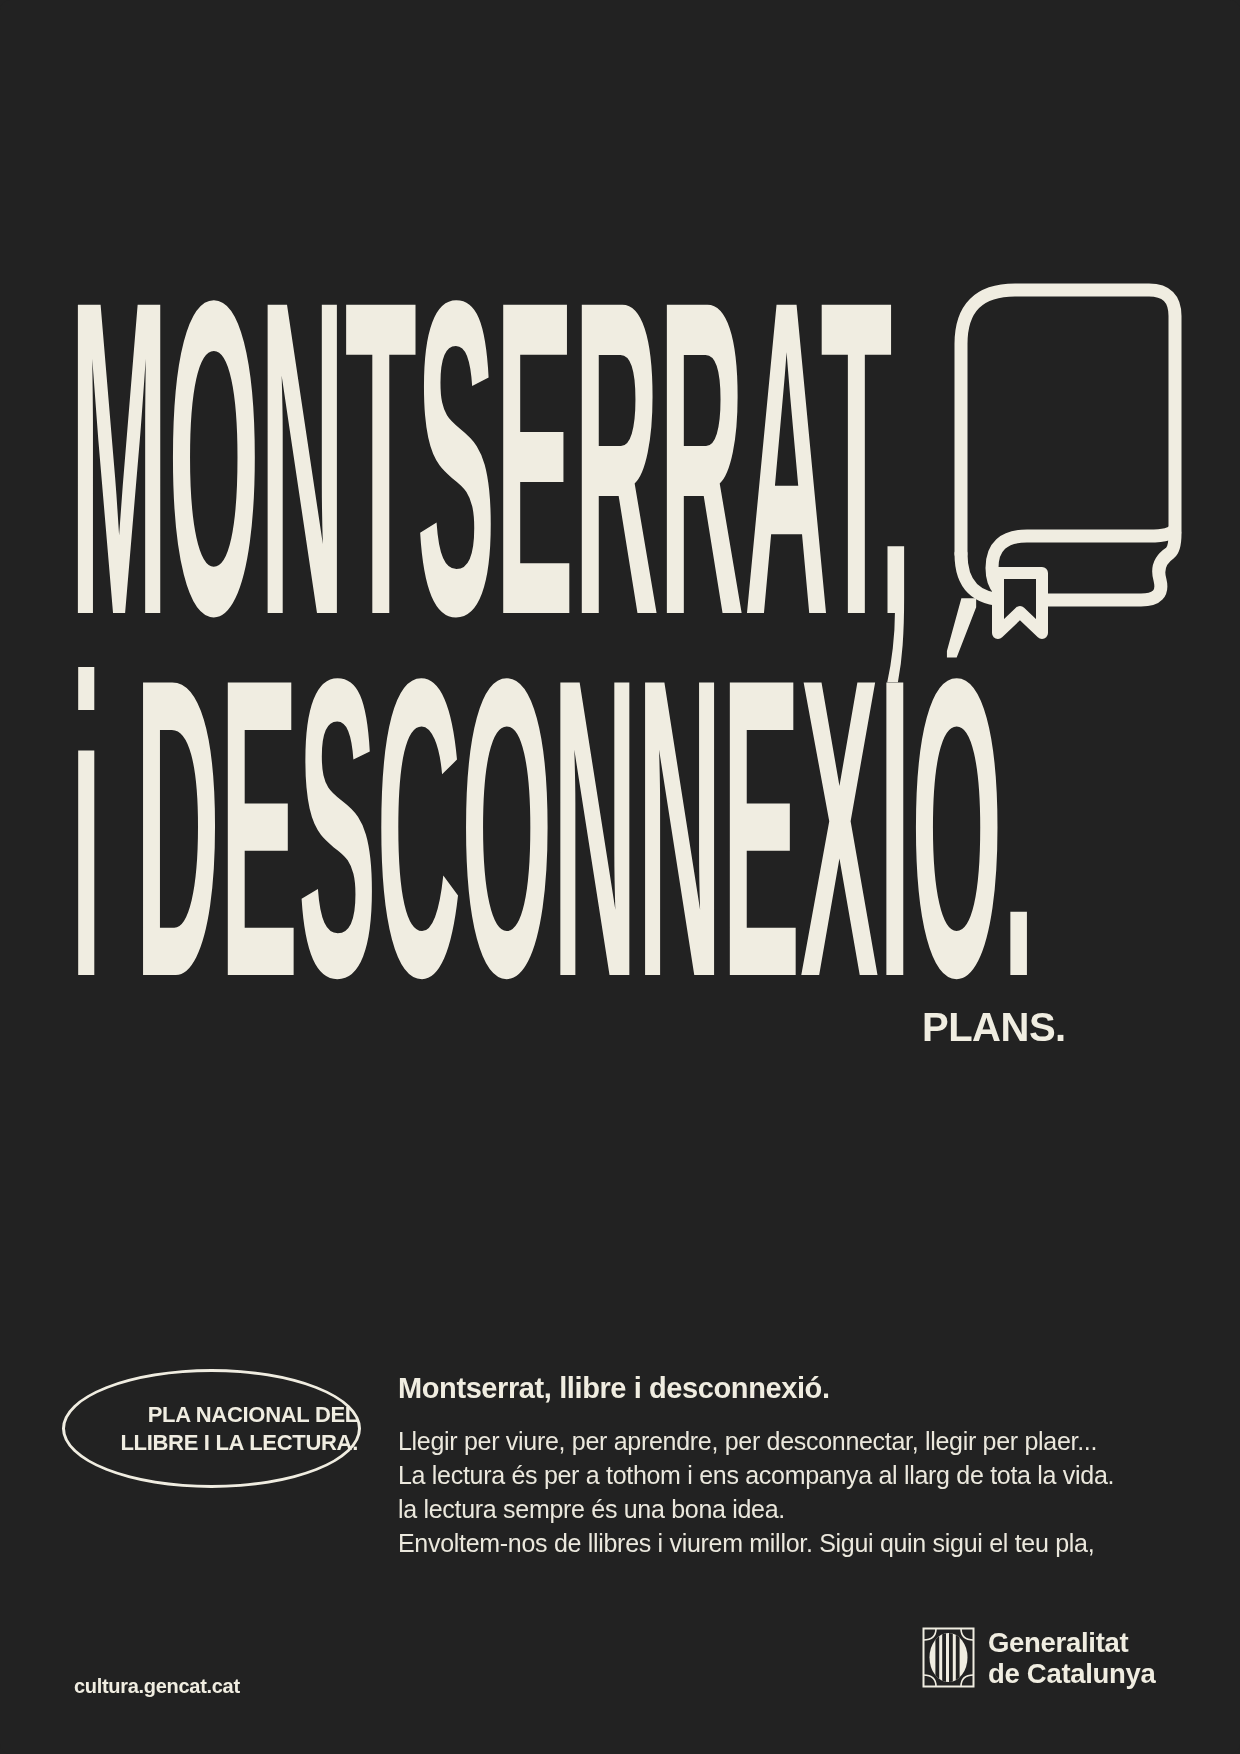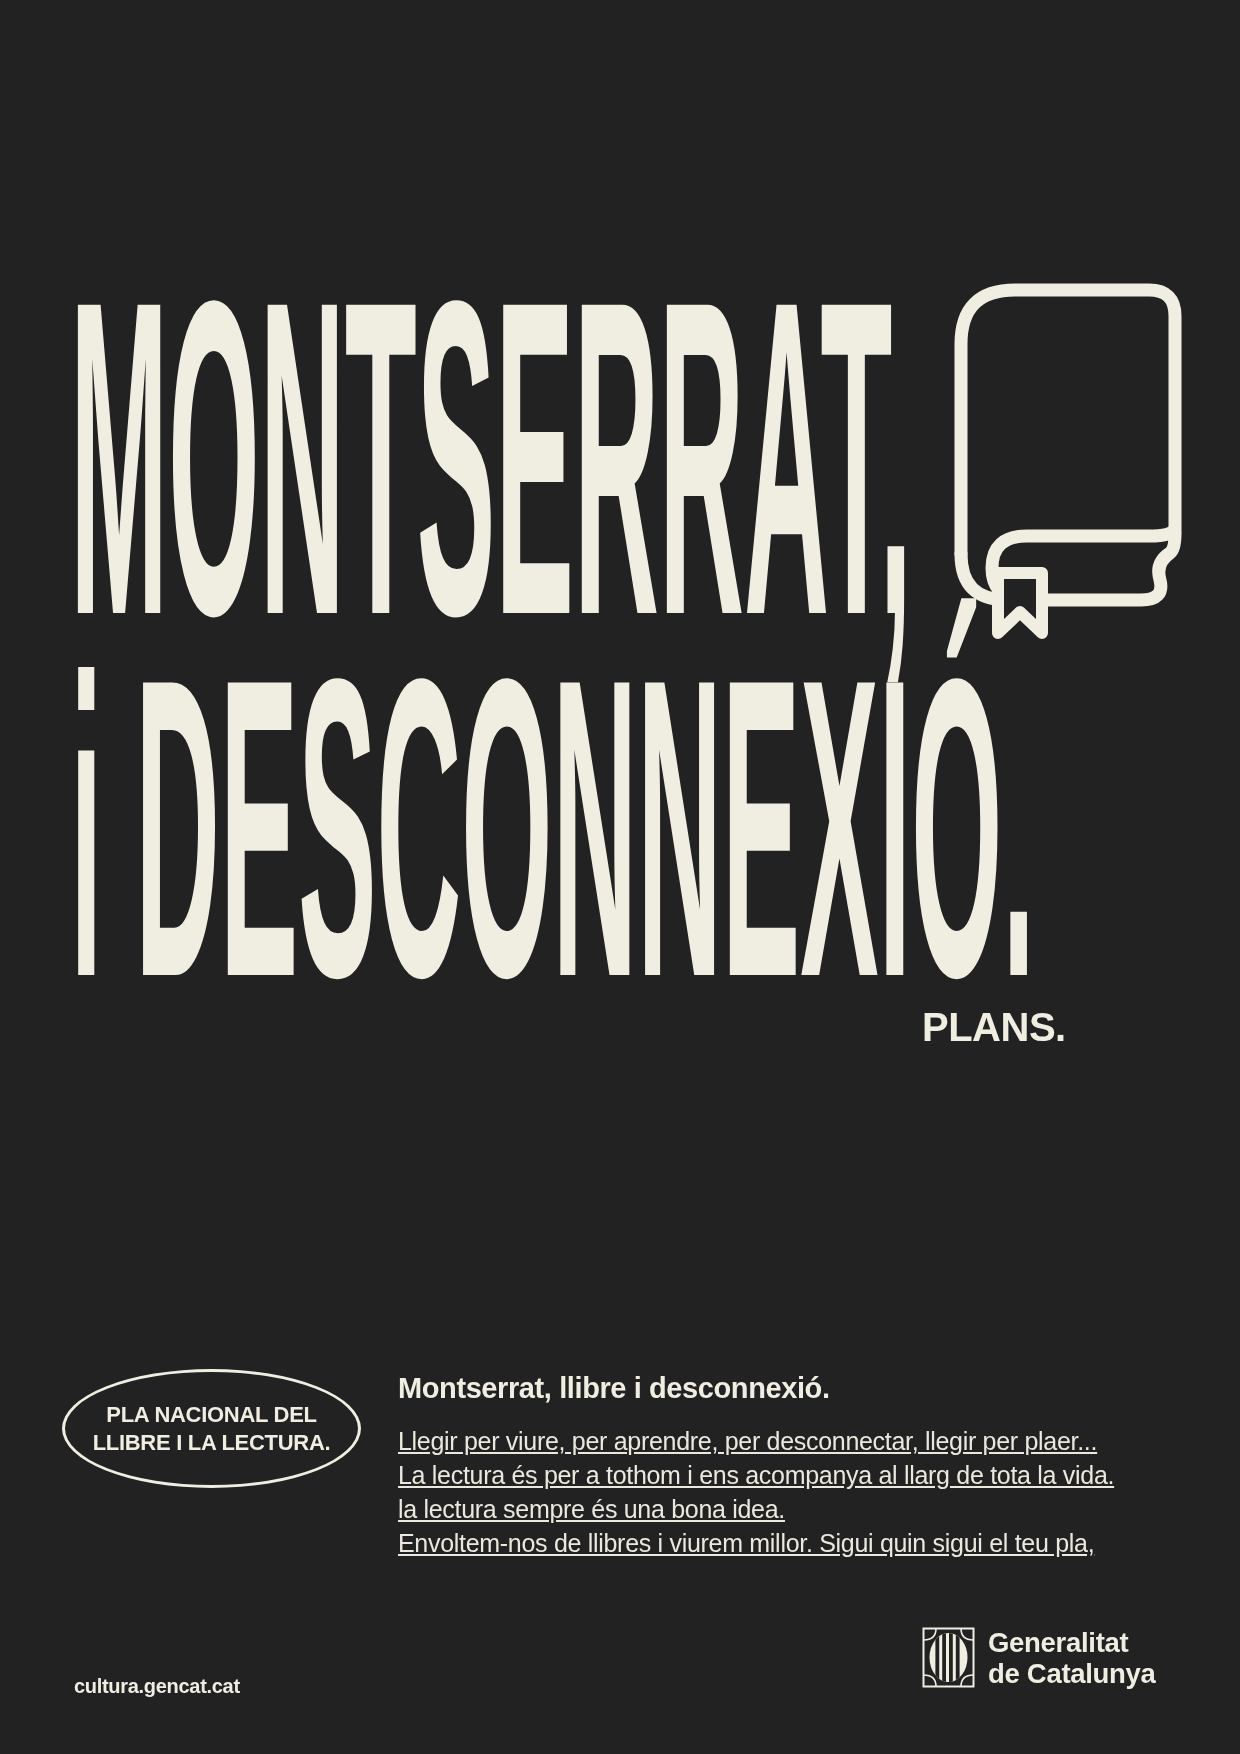--- a/index.html
+++ b/index.html
@@ -49,21 +49,21 @@
     white-space:nowrap;
   }
 
   
   .badge{
     position:absolute;left:62px;top:1369px;
     width:299px;height:119px;
     border:3px solid var(--ink);
     border-radius:50%;
     display:flex;flex-direction:column;
-    align-items:center;justify-content:center;
+    align-items:flex-end;justify-content:center;
     color:var(--ink);
     font-weight:bold;
     font-size:22px;
     line-height:28px;
     letter-spacing:-0.3px;
     text-align:center;
     white-space:nowrap;
   }
 
   
@@ -75,21 +75,20 @@
     letter-spacing:-0.4px;
     white-space:nowrap;
   }
   .info-paragraph{
     position:absolute;left:398px;top:1424px;
     color:var(--body-ink);
     font-size:25px;
     line-height:34px;
     letter-spacing:-0.3px;
     white-space:nowrap;
-    text-decoration:underline;
   }
 
   
   .footer-url{
     position:absolute;left:74px;top:1659px;
     color:var(--ink);
     font-weight:bold;
     font-size:20px;
     letter-spacing:-0.3px;
     text-decoration:none;

